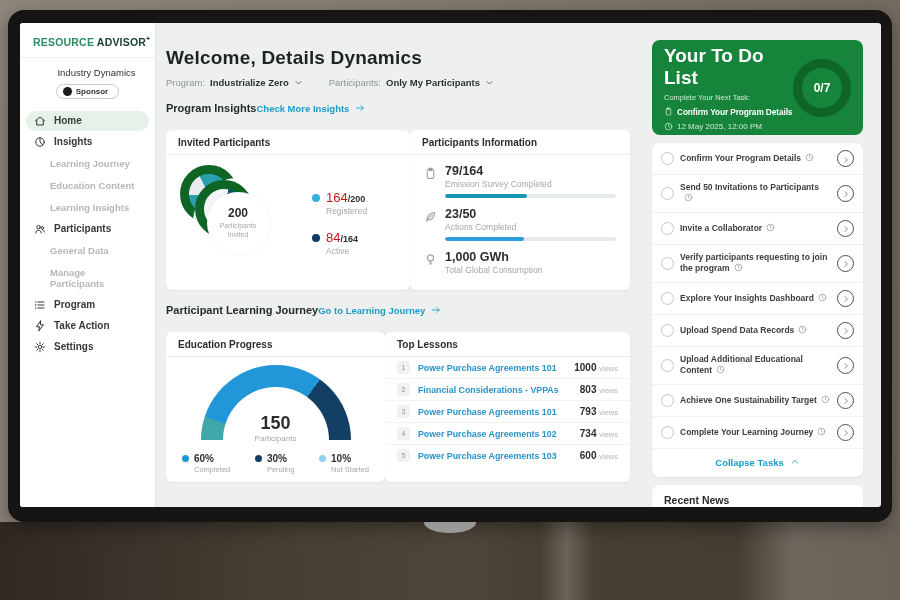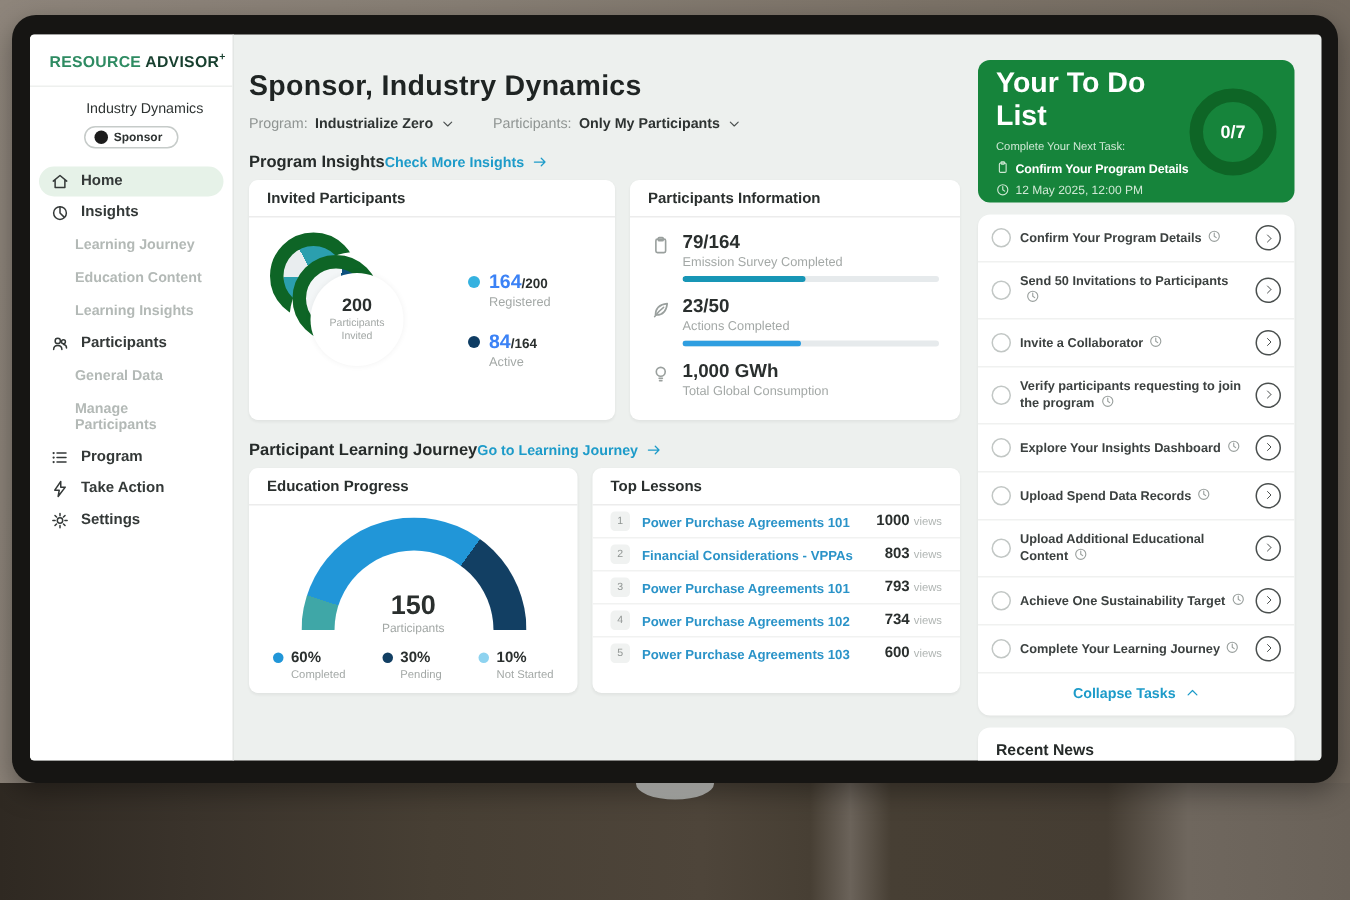--- a/index.html
+++ b/index.html
@@ -41,41 +41,41 @@
   .h1 { font-size:19px; font-weight:800; color:#1f2423; letter-spacing:.2px; }
   .filters { display:flex; gap:26px; margin-top:8px; align-items:center; }
   .filter { display:flex; align-items:center; gap:5px; }
   .f-label { font-size:9.5px; color:#8f9492; }
   .f-value { font-size:9.5px; font-weight:700; color:#2e3332; }
   .chev { width:9px; height:9px; color:#4a4f4e; }
   .section-row { display:flex; align-items:center; margin-top:14px; width:474px; }
   .section-title { font-size:11px; font-weight:800; color:#262b2a; }
   .link { display:flex; align-items:center; gap:5px; font-size:9.5px; font-weight:700; color:#1d9bc9; cursor:pointer; }
   .arrow { width:12px; height:10px; color:#1d9bc9; }
-  .cards-row { display:flex; gap:10px; margin-top:6px; }
+  .cards-row { display:flex; margin-top:16px; }
   .card { background:#fff; border-radius:6px; box-shadow:0 1px 2px rgba(30,40,35,.06); }
   .card-title { padding:7px 12px 6px; font-size:10px; font-weight:700; color:#2a2f2e; border-bottom:1px solid #ececec; }
 
   
   .card-invited { width:244px; height:160px; }
   .invited-body { display:flex; align-items:center; padding:10px 10px 0 14px; }
   .donut { position:relative; width:116px; height:116px; flex:none; }
   .donut .ring, .donut .mask { position:absolute; border-radius:50%; }
   .d-outer { left:0; top:0; width:116px; height:116px; }
   .d-mask1 { left:13px; top:13px; width:90px; height:90px; background:#fff; }
   .d-inner { left:15px; top:15px; width:86px; height:86px; }
   .d-mask2 { left:27px; top:27px; width:62px; height:62px; background:#fff; box-shadow:0 0 4px rgba(0,0,0,.06); }
   .d-center { position:absolute; left:0; top:0; width:116px; height:116px; display:flex; flex-direction:column;
     align-items:center; justify-content:center; text-align:center; }
   .d-val { font-size:12px; font-weight:800; color:#2a2f2e; }
   .d-lab { font-size:7px; color:#a3a8a6; line-height:1.25; margin-top:2px; }
   .invited-legend { display:flex; flex-direction:column; gap:14px; margin-left:16px; }
   .ileg { display:flex; align-items:flex-start; gap:6px; }
   .ileg .dot { width:8px; height:8px; border-radius:50%; margin-top:4px; flex:none; }
-  .ileg .big { font-size:13px; font-weight:700; color:#3b82f6; }
+  .ileg .big { font-size:13px; font-weight:400; color:#b91c1c; }
   .ileg .small { font-size:9px; font-weight:700; color:#2a2f2e; }
   .ileg .lab { font-size:8.5px; color:#a3a8a6; margin-top:1px; }
 
   
   .card-info { width:220px; height:160px; }
   .info-body { padding:9px 14px 0; display:flex; flex-direction:column; gap:9px; }
   .stat { display:flex; gap:8px; }
   .stat .ico { width:13px; height:13px; color:#9aa09e; margin-top:3px; }
   .stat-main { flex:1; }
   .s-val { font-size:12.5px; font-weight:800; color:#2a2f2e; }
@@ -198,21 +198,21 @@
             <span class="ico"><svg viewBox="0 0 24 24">
                   <circle cx="12" cy="12" r="3.6"></circle>
                   <path d="M12 2.5v3M12 18.5v3M2.5 12h3M18.5 12h3M5.3 5.3l2.1 2.1M16.6 16.6l2.1 2.1M18.7 5.3l-2.1 2.1M7.4 16.6l-2.1 2.1"></path>
                 </svg></span>
             <span>Settings</span>
           </div>
         </div>
       </div>
 
       <div class="main">
-        <div class="h1">Sponsor, Industry Dynamics</div>
+        <div class="h1">Welcome, Details Dynamics</div>
         <div class="filters">
           <div class="filter">
             <span class="f-label">Program:</span>
             <span class="f-value">Industrialize Zero</span>
             <span class="ico chev"><svg viewBox="0 0 24 24">
                   <path d="M5 9l7 7 7-7"></path>
                 </svg></span>
           </div>
           <div class="filter">
             <span class="f-label">Participants:</span>

